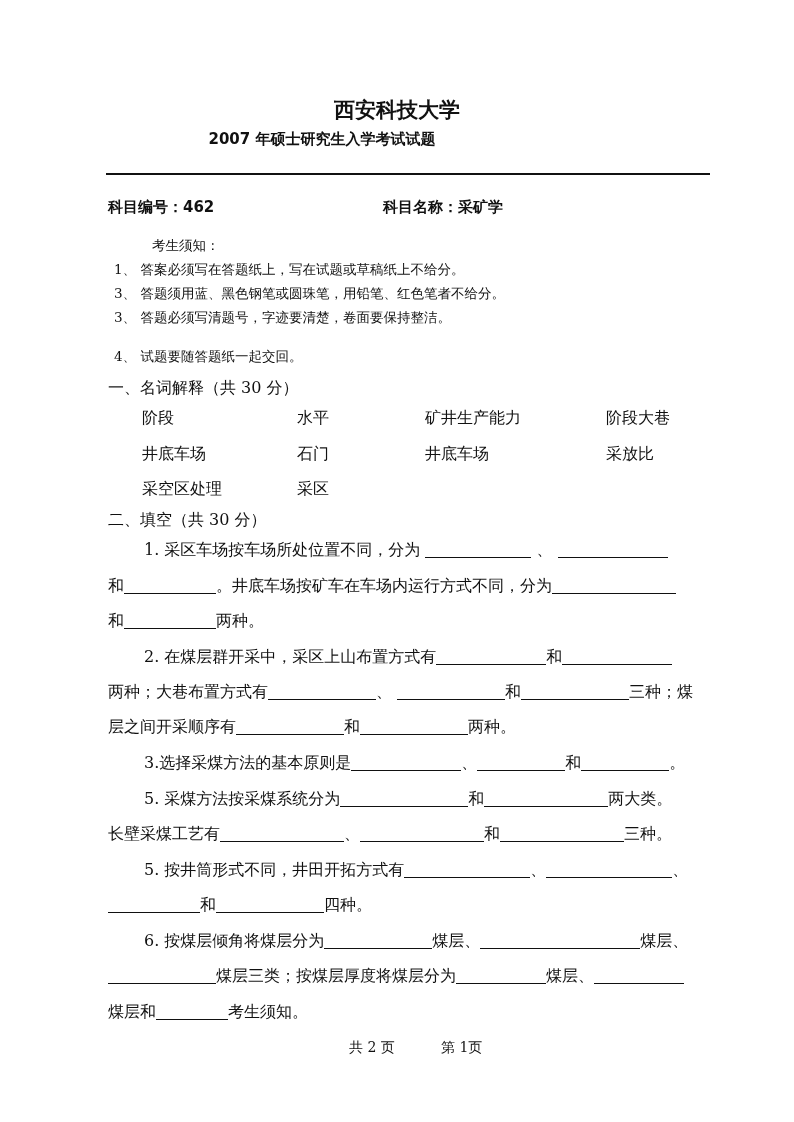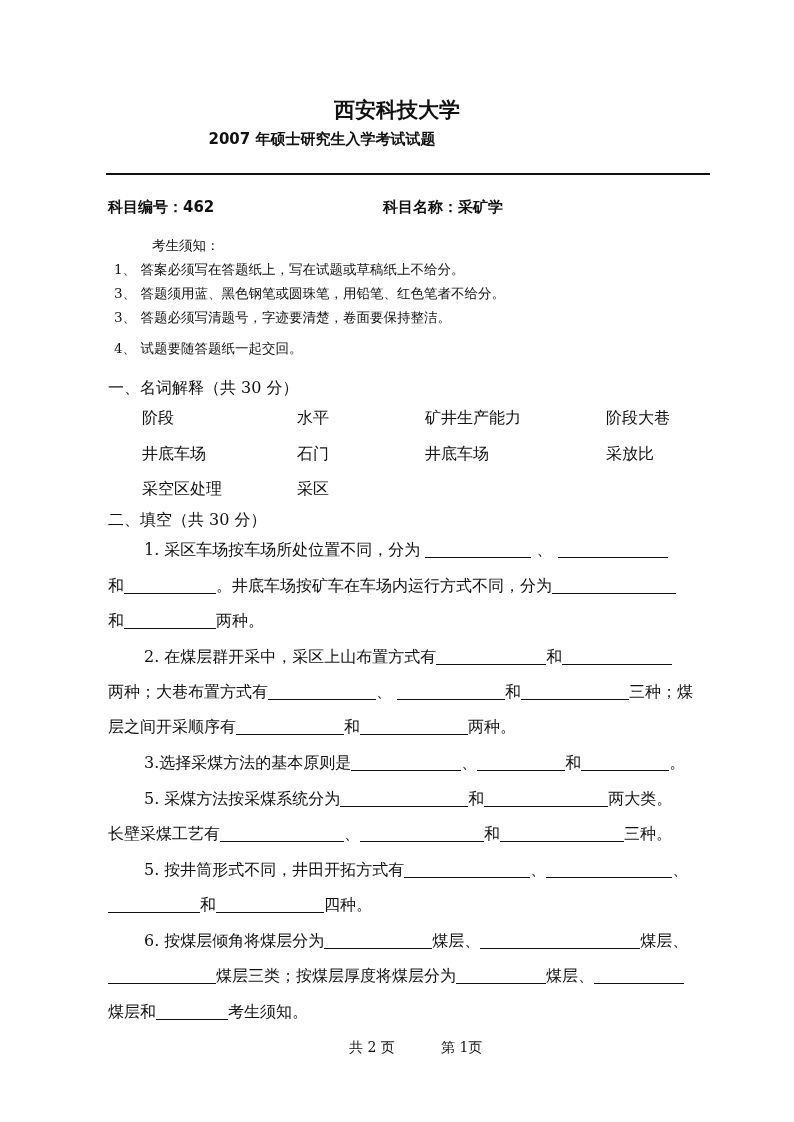--- a/index.html
+++ b/index.html
@@ -25,21 +25,21 @@
 <div class="abs title2">2007 年硕士研究生入学考试试题</div>
 <div class="abs rule"></div>
 
 <div class="abs subj" style="left:108px">科目编号：462</div>
 <div class="abs subj" style="left:383px">科目名称：采矿学</div>
 
 <div class="abs notice" style="top:237px">考生须知：</div>
 <div class="abs notice-item" style="top:261px">1、 答案必须写在答题纸上，写在试题或草稿纸上不给分。</div>
 <div class="abs notice-item" style="top:285px">3、 答题须用蓝、黑色钢笔或圆珠笔，用铅笔、红色笔者不给分。</div>
 <div class="abs notice-item" style="top:309px">3、 答题必须写清题号，字迹要清楚，卷面要保持整洁。</div>
-<div class="abs notice-item" style="top:340px">4、 试题要随答题纸一起交回。</div>
+<div class="abs notice-item" style="top:348px">4、 试题要随答题纸一起交回。</div>
 
 <div class="abs sec" style="top:378px">一、名词解释（共 30 分）</div>
 <div class="abs term" style="left:142px;top:408px">阶段</div>
 <div class="abs term" style="left:297px;top:408px">水平</div>
 <div class="abs term" style="left:425px;top:408px">矿井生产能力</div>
 <div class="abs term" style="left:606px;top:408px">阶段大巷</div>
 <div class="abs term" style="left:142px;top:444px">井底车场</div>
 <div class="abs term" style="left:297px;top:444px">石门</div>
 <div class="abs term" style="left:425px;top:444px">井底车场</div>
 <div class="abs term" style="left:606px;top:444px">采放比</div>

